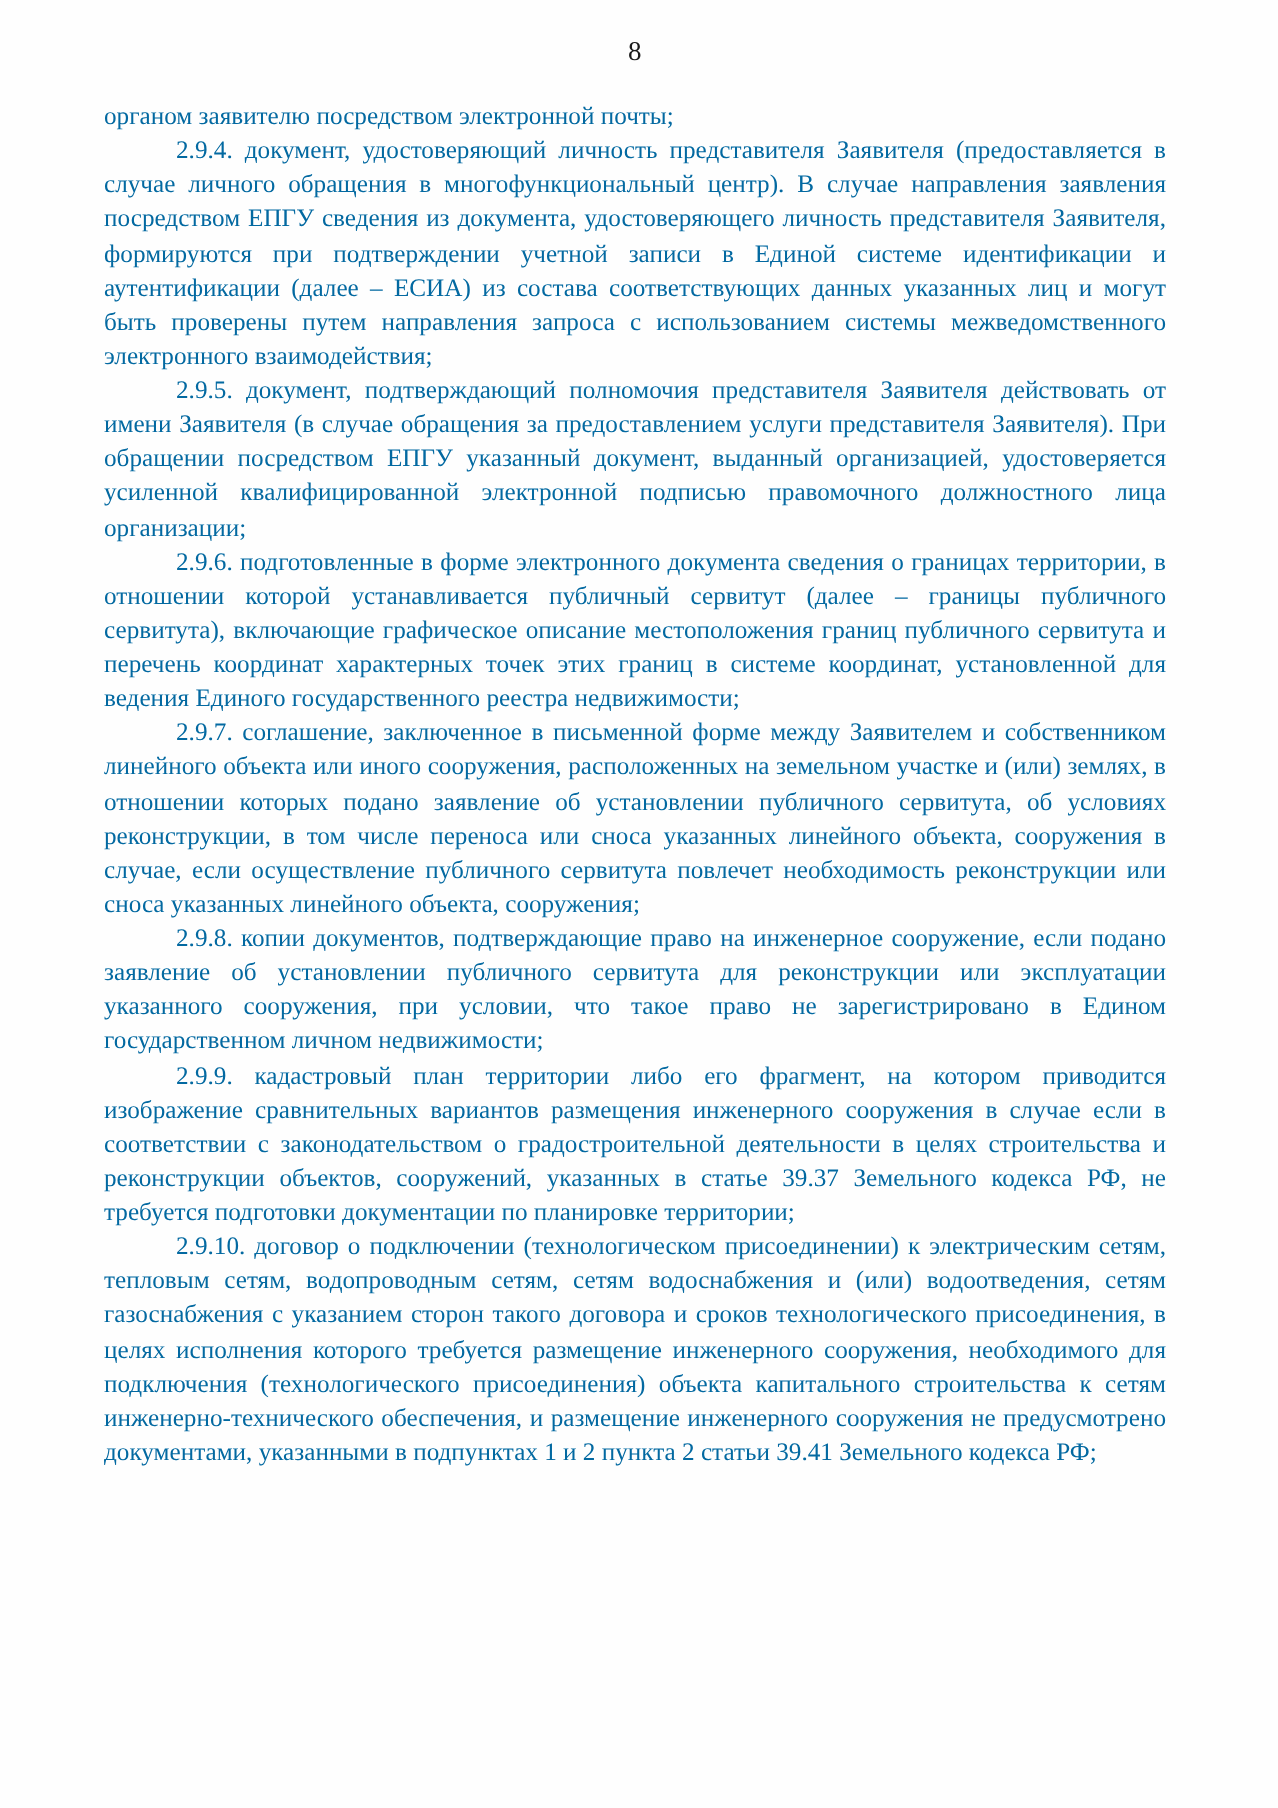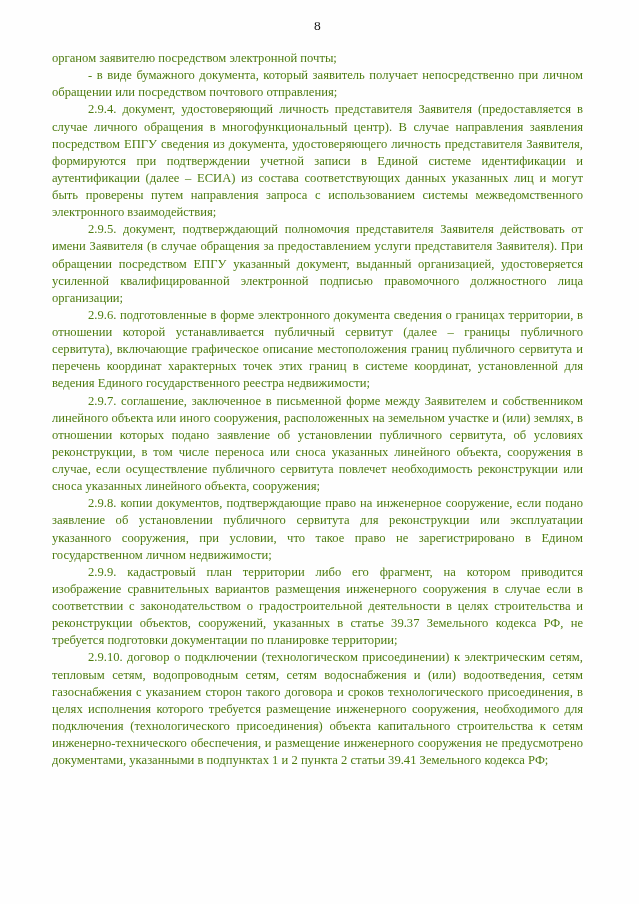--- a/index.html
+++ b/index.html
@@ -26,21 +26,21 @@
     font-size: 13.5px;
     font-family: "Liberation Serif", serif;
     margin-bottom: 16px;
     letter-spacing: 0.3px;
   }
   .body-text {
     font-size: 12.6px;
     line-height: 1.36;
     text-align: justify;
     text-justify: inter-word;
-    color: #4d7c0f;
+    color: #0369a1;
   }
   .para {
     margin: 0;
     text-align: justify;
     text-align-last: left;
     hyphens: none;
   }
   .para.indent {
     text-indent: 36px;
   }
@@ -55,21 +55,20 @@
 <body>
 
 <div class="page">
 
   <div class="page-number">8</div>
 
   <div class="body-text">
 
     <p class="para noindent">органом заявителю посредством электронной почты;</p>
 
-    <p class="para indent">- в виде бумажного документа, который заявитель получает непосредственно при личном обращении или посредством почтового отправления;</p>
 
     <p class="para indent">2.9.4. документ, удостоверяющий личность представителя Заявителя (предоставляется в случае личного обращения в многофункциональный центр). В случае направления заявления посредством ЕПГУ сведения из документа, удостоверяющего личность представителя Заявителя, формируются при подтверждении учетной записи в Единой системе идентификации и аутентификации (далее – ЕСИА) из состава соответствующих данных указанных лиц и могут быть проверены путем направления запроса с использованием системы межведомственного электронного взаимодействия;</p>
 
     <p class="para indent">2.9.5. документ, подтверждающий полномочия представителя Заявителя действовать от имени Заявителя (в случае обращения за предоставлением услуги представителя Заявителя). При обращении посредством ЕПГУ указанный документ, выданный организацией, удостоверяется усиленной квалифицированной электронной подписью правомочного должностного лица организации;</p>
 
     <p class="para indent">2.9.6. подготовленные в форме электронного документа сведения о границах территории, в отношении которой устанавливается публичный сервитут (далее – границы публичного сервитута), включающие графическое описание местоположения границ публичного сервитута и перечень координат характерных точек этих границ в системе координат, установленной для ведения Единого государственного реестра недвижимости;</p>
 
     <p class="para indent">2.9.7. соглашение, заключенное в письменной форме между Заявителем и собственником линейного объекта или иного сооружения, расположенных на земельном участке и (или) землях, в отношении которых подано заявление об установлении публичного сервитута, об условиях реконструкции, в том числе переноса или сноса указанных линейного объекта, сооружения в случае, если осуществление публичного сервитута повлечет необходимость реконструкции или сноса указанных линейного объекта, сооружения;</p>
 
     <p class="para indent">2.9.8. копии документов, подтверждающие право на инженерное сооружение, если подано заявление об установлении публичного сервитута для реконструкции или эксплуатации указанного сооружения, при условии, что такое право не зарегистрировано в Едином государственном личном недвижимости;</p>

